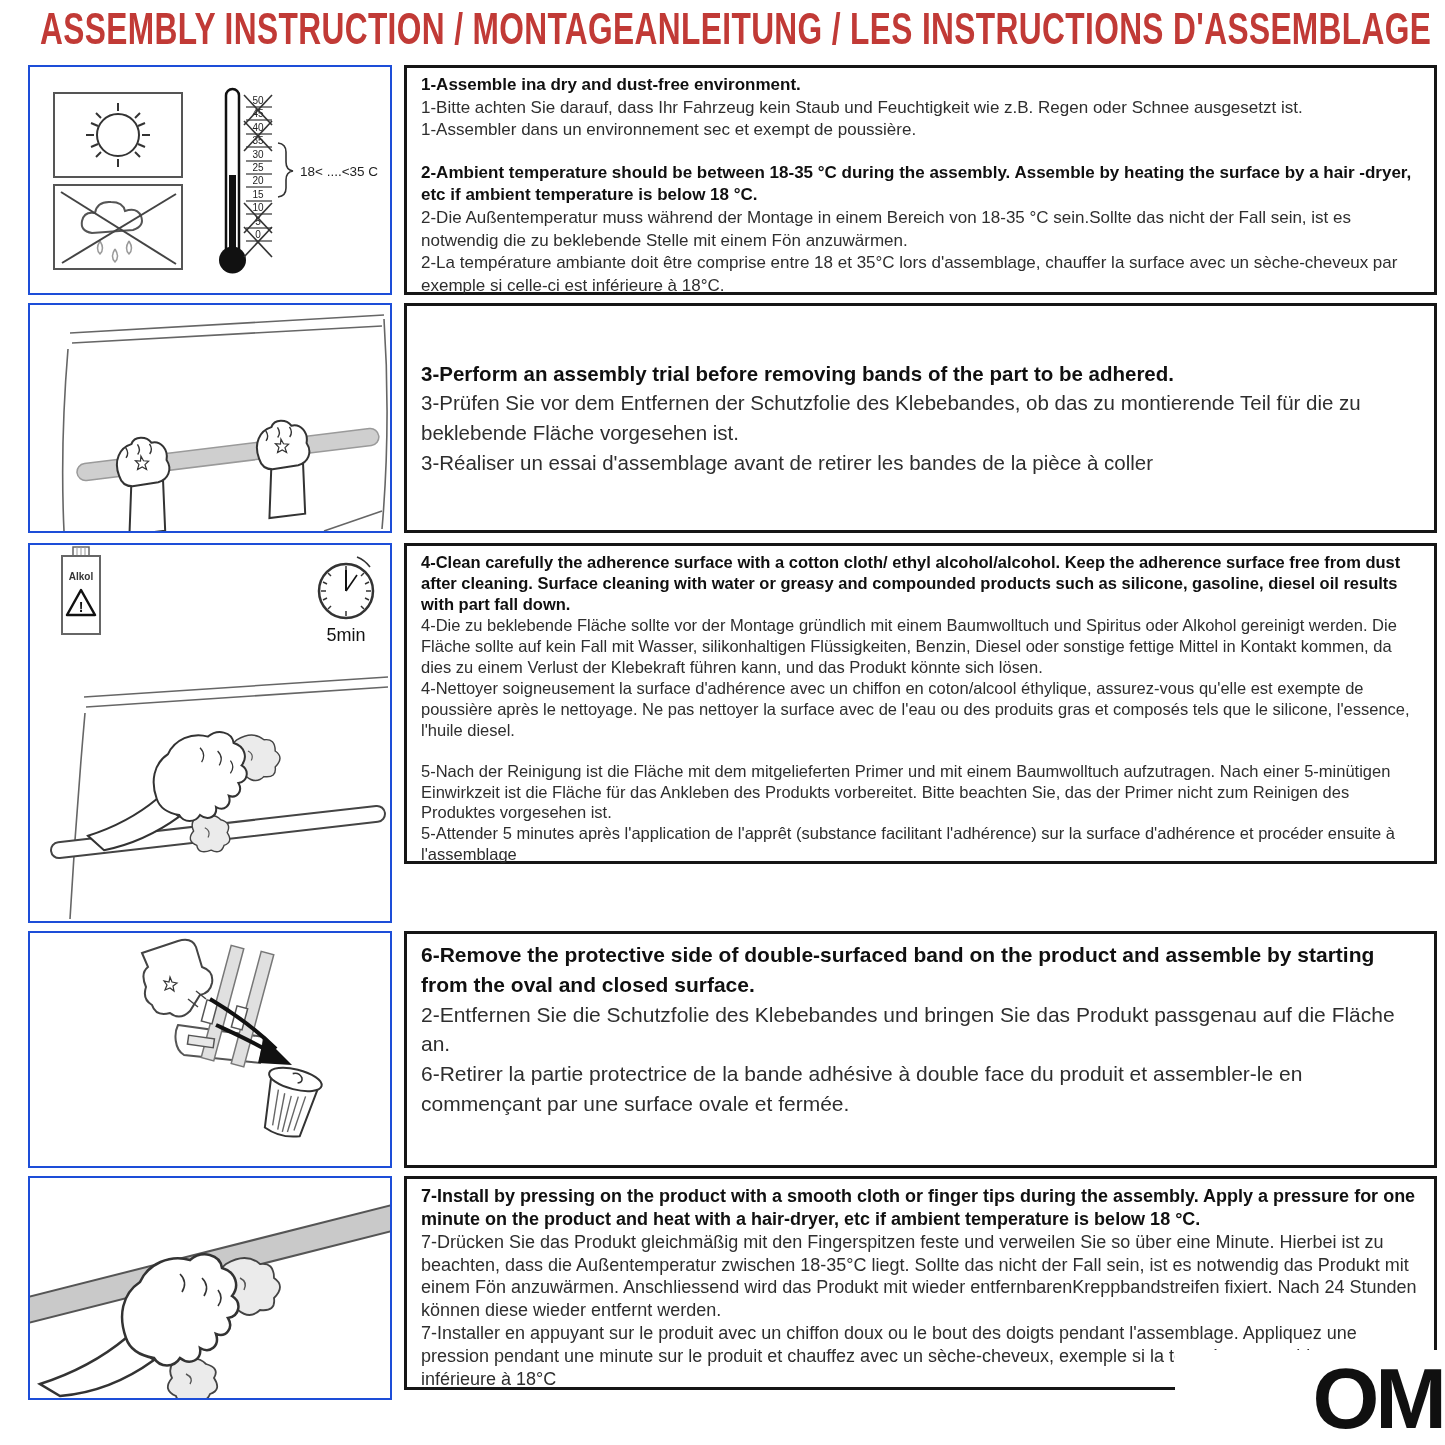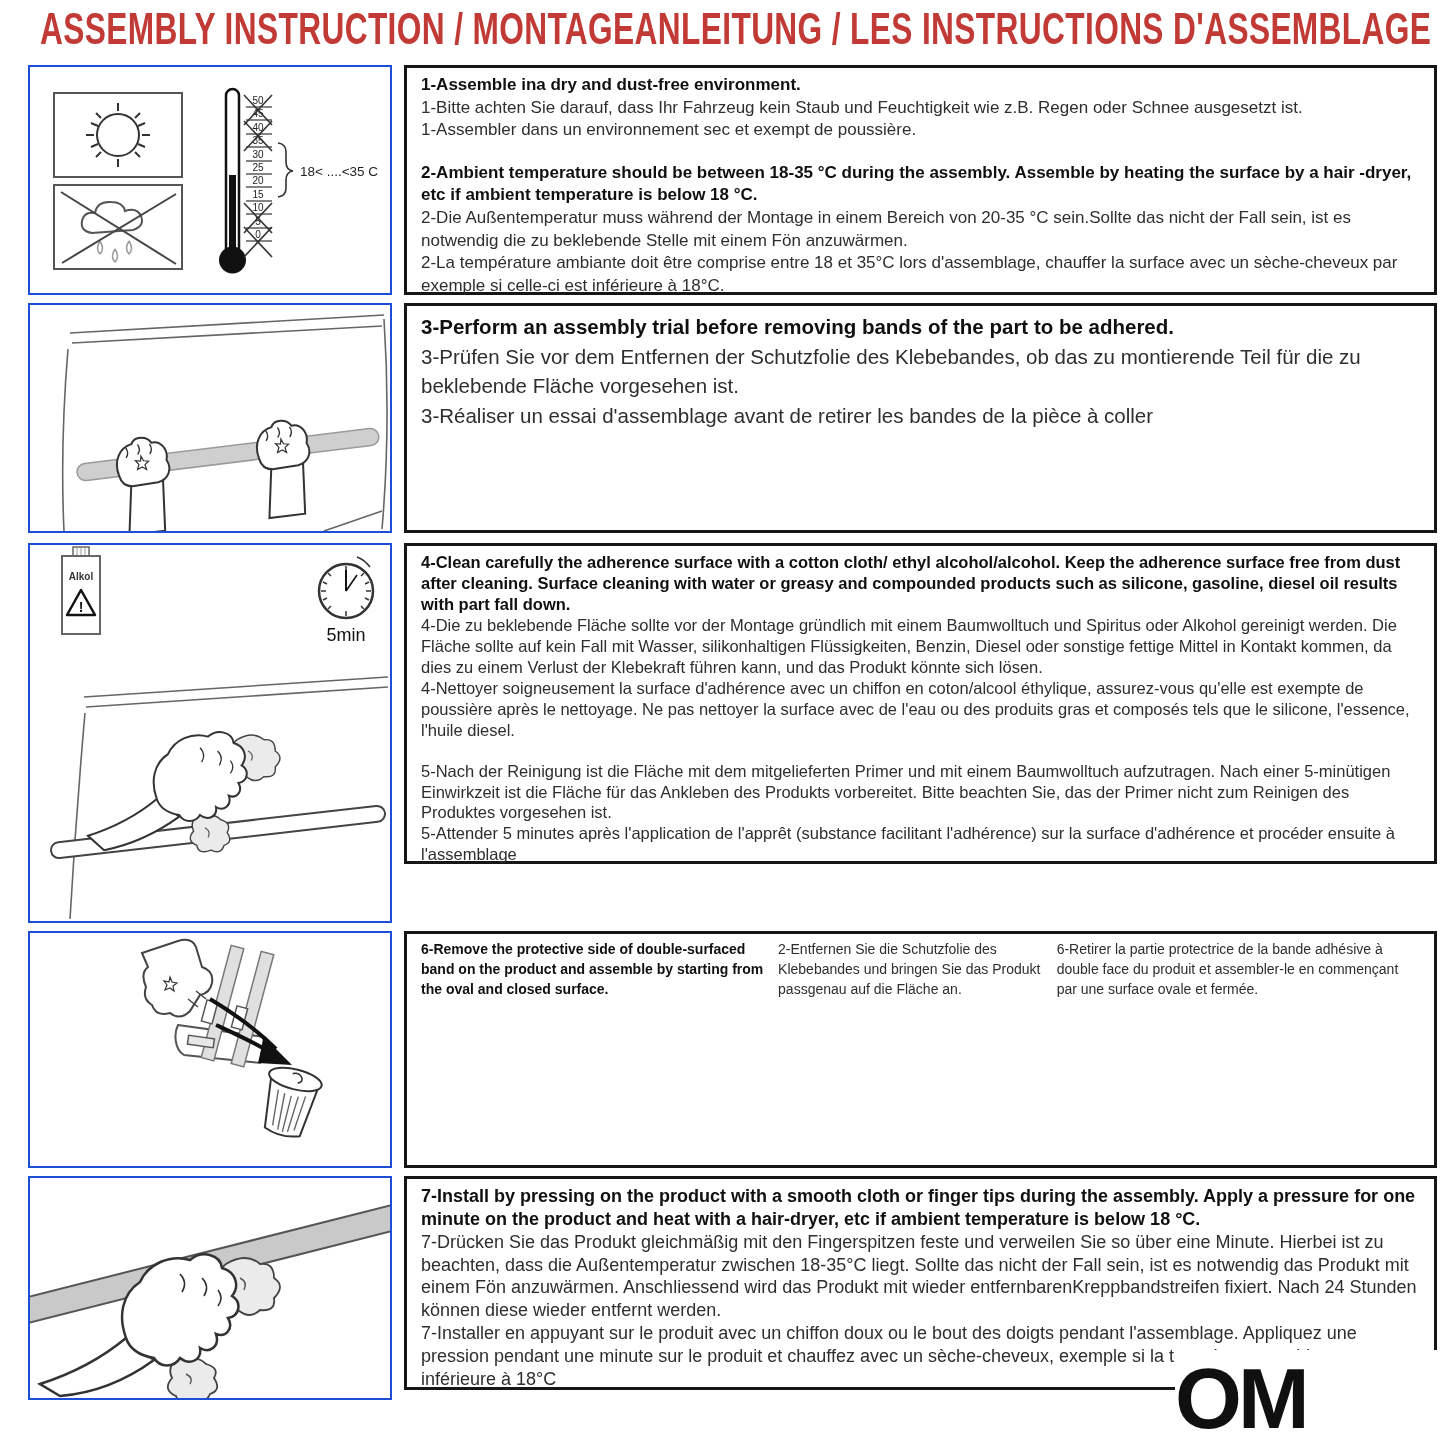--- a/index.html
+++ b/index.html
@@ -8,27 +8,27 @@
   .title{position:absolute;left:40px;top:4px;margin:0;font-size:44px;font-weight:700;
          color:#c13a36;white-space:nowrap;transform:scaleX(0.72);transform-origin:left top;
          letter-spacing:.5px}
   .box{position:absolute;background:#fff;box-sizing:border-box}
   .illus{left:28px;width:364px;border:2px solid #1d4ed8;overflow:hidden}
   .illus svg{display:block;width:100%;height:100%}
   .textbox{left:404px;width:1033px;border:3px solid #161616;padding:6px 14px;color:#2e2e2e}
   .textbox p{margin:0}
   .b{font-weight:700;color:#101010}
   .s1{font-size:17px;line-height:1.33}
-  .s2{font-size:20.5px;line-height:1.45;display:flex;flex-direction:column;}
+  .s2{font-size:20.5px;line-height:1.45;display:flex;flex-direction:column;justify-content:center}
   .s3{font-size:16.5px;line-height:1.27}
-  .s4{font-size:14px;line-height:1.42;display:flex;flex-direction:row;justify-content:flex-start}
+  .s4{font-size:21px;line-height:1.42;display:flex;flex-direction:column;justify-content:flex-start}
   .s5{font-size:18px;line-height:1.27}
   .sp{height:20px}
   .logo{position:absolute;left:1175px;top:1350px;width:268px;height:95px;background:#fff;z-index:5;
-        display:flex;align-items:center;justify-content:flex-start;
+        display:flex;align-items:center;justify-content:flex-end;
         font-weight:900;font-size:86px;letter-spacing:-4px;color:#101010;line-height:1}
   .logo .red{color:#d5362c}
   text{font-family:"Liberation Sans",sans-serif}
 </style>
 </head>
 <body>
 
 <h1 class="title">ASSEMBLY INSTRUCTION / MONTAGEANLEITUNG / LES INSTRUCTIONS D'ASSEMBLAGE</h1>
 
 <div class="box illus" style="top:65px;height:230px">
@@ -106,21 +106,21 @@
       <text x="270" y="109" font-size="13.5" fill="#222">18&lt; ....&lt;35 C</text>
     </g>
   </svg>
 </div>
 <div class="box textbox s1" style="top:65px;height:230px">
   <p class="b">1-Assemble ina dry and dust-free environment.</p>
   <p>1-Bitte achten Sie darauf, dass Ihr Fahrzeug kein Staub und Feuchtigkeit wie z.B. Regen oder Schnee ausgesetzt ist.</p>
   <p>1-Assembler dans un environnement sec et exempt de poussière.</p>
   <div class="sp"></div>
   <p class="b">2-Ambient temperature should be between 18-35 °C  during the assembly. Assemble by heating the surface by a hair -dryer, etc if ambient temperature is below 18 °C.</p>
-  <p>2-Die Außentemperatur muss während der Montage in einem Bereich von 20-35 °C  sein.Sollte das nicht der Fall sein, ist es notwendig die zu beklebende Stelle mit einem Fön anzuwärmen.</p>
+  <p>2-Die Außentemperatur muss während der Montage in einem Bereich von 18-35 °C  sein.Sollte das nicht der Fall sein, ist es notwendig die zu beklebende Stelle mit einem Fön anzuwärmen.</p>
   <p>2-La température ambiante doit être comprise entre 18 et 35°C lors d'assemblage, chauffer la surface avec un sèche-cheveux par exemple si celle-ci est inférieure à 18°C.</p>
 </div>
 
 <div class="box illus" style="top:303px;height:230px">
   <svg viewBox="0 0 360 226">
     <g fill="none" stroke="#666" stroke-width="1.6">
       <path d="M 40,28 L 354,10"></path>
       <path d="M 42,38 L 352,21"></path>
       <path d="M 38,44 Q 30,140 34,226"></path>
       <path d="M 354,14 Q 361,120 352,224"></path>

